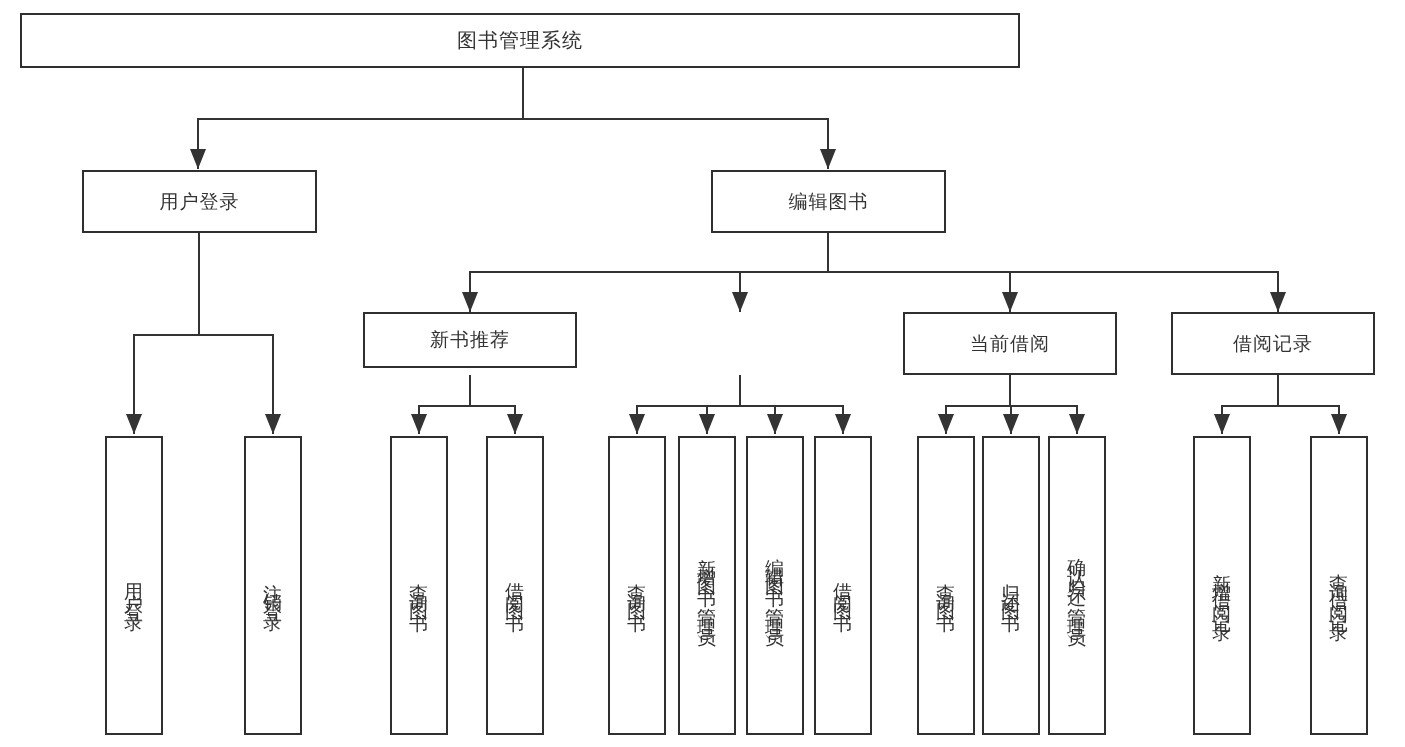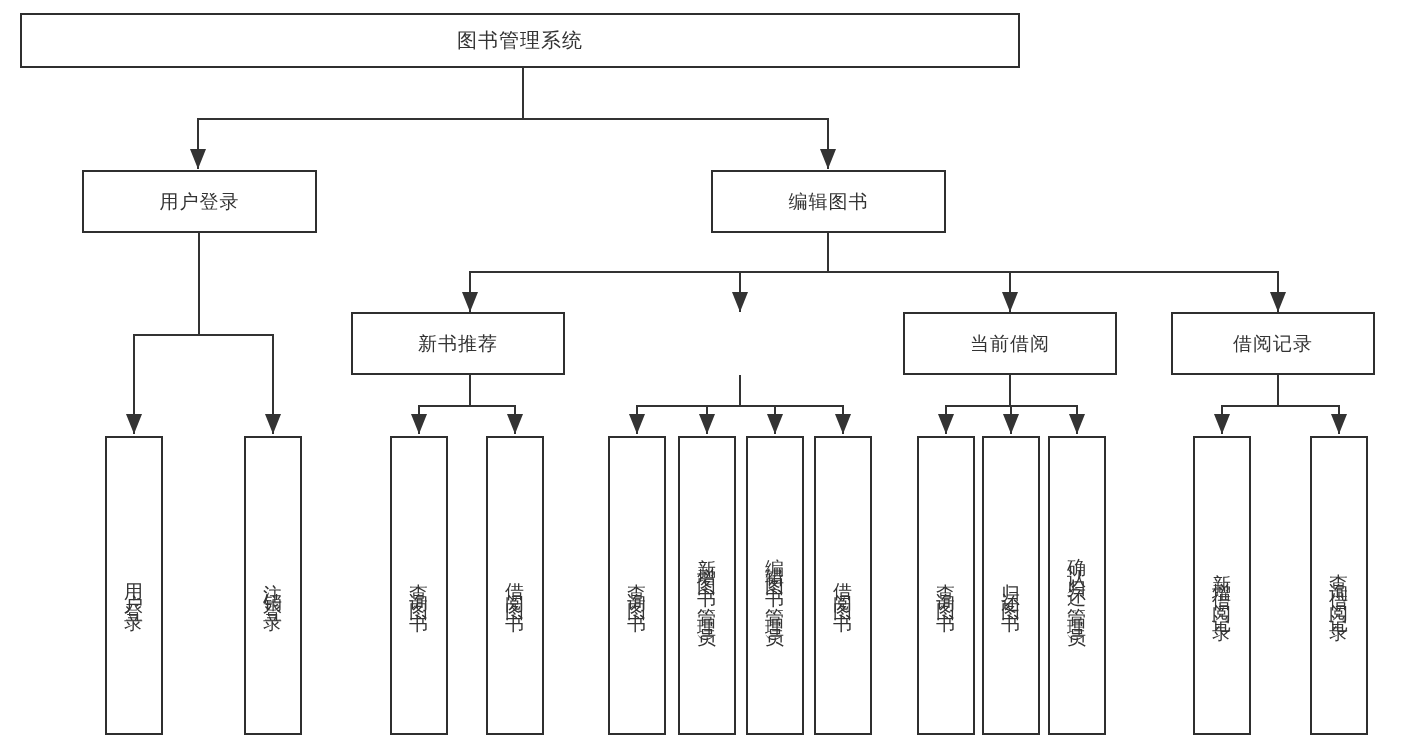--- a/index.html
+++ b/index.html
@@ -79,21 +79,21 @@
   <div class="arrow" style="left:133px;top:334px;height:100px;"></div>
   <div class="arrow" style="left:272px;top:334px;height:100px;"></div>
 
   <div class="vline" style="left:827px;top:233px;height:40px;"></div>
   <div class="hline" style="left:469px;top:271px;width:810px;"></div>
   <div class="arrow" style="left:469px;top:271px;height:41px;"></div>
   <div class="arrow" style="left:739px;top:271px;height:41px;"></div>
   <div class="arrow" style="left:1009px;top:271px;height:41px;"></div>
   <div class="arrow" style="left:1277px;top:271px;height:41px;"></div>
 
-  <div class="box" style="left:351px;top:312px;width:214px;height:63px;">新书推荐</div>
+  <div class="box" style="left:363px;top:312px;width:214px;height:56px;">新书推荐</div>
   <div class="box" style="left:903px;top:312px;width:214px;height:63px;text-align:center;">当前借阅</div>
   <div class="box" style="left:1171px;top:312px;width:204px;height:63px;">借阅记录</div>
 
   <div class="vline" style="left:469px;top:375px;height:32px;"></div>
   <div class="hline" style="left:418px;top:405px;width:98px;"></div>
   <div class="arrow" style="left:418px;top:405px;height:29px;"></div>
   <div class="arrow" style="left:514px;top:405px;height:29px;"></div>
 
   <div class="vline" style="left:739px;top:375px;height:32px;"></div>
   <div class="hline" style="left:636px;top:405px;width:208px;"></div>

